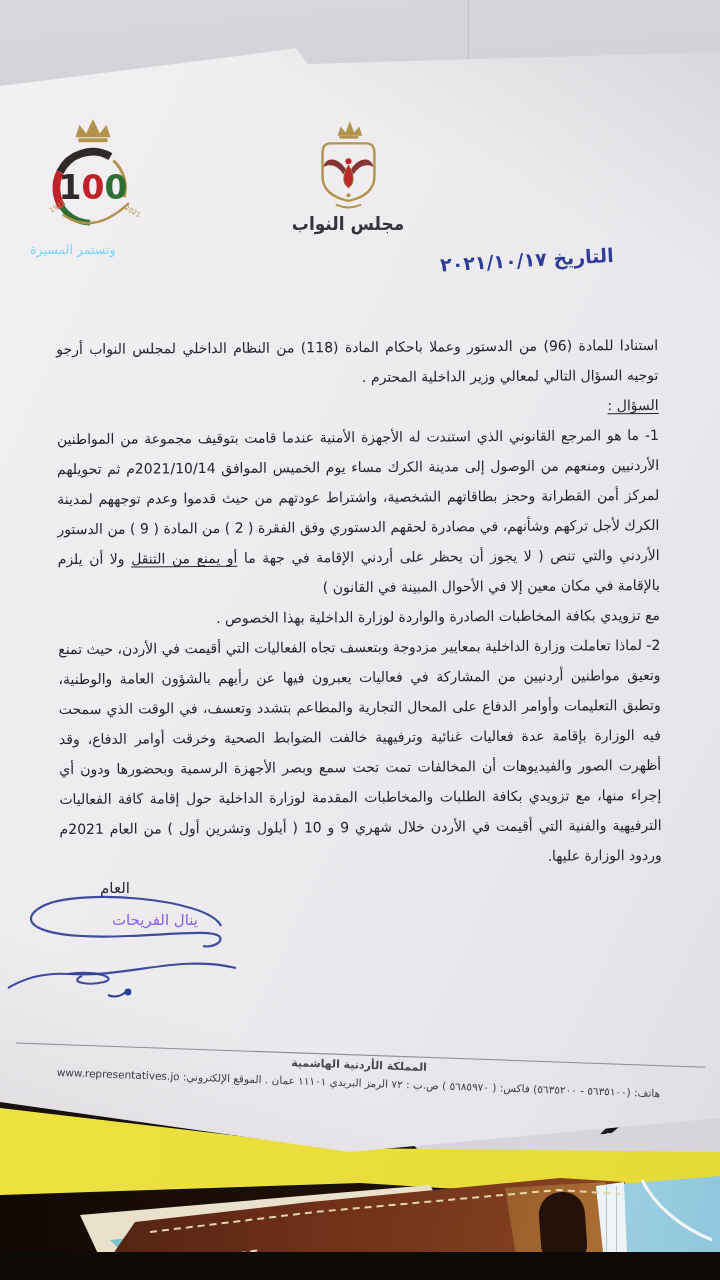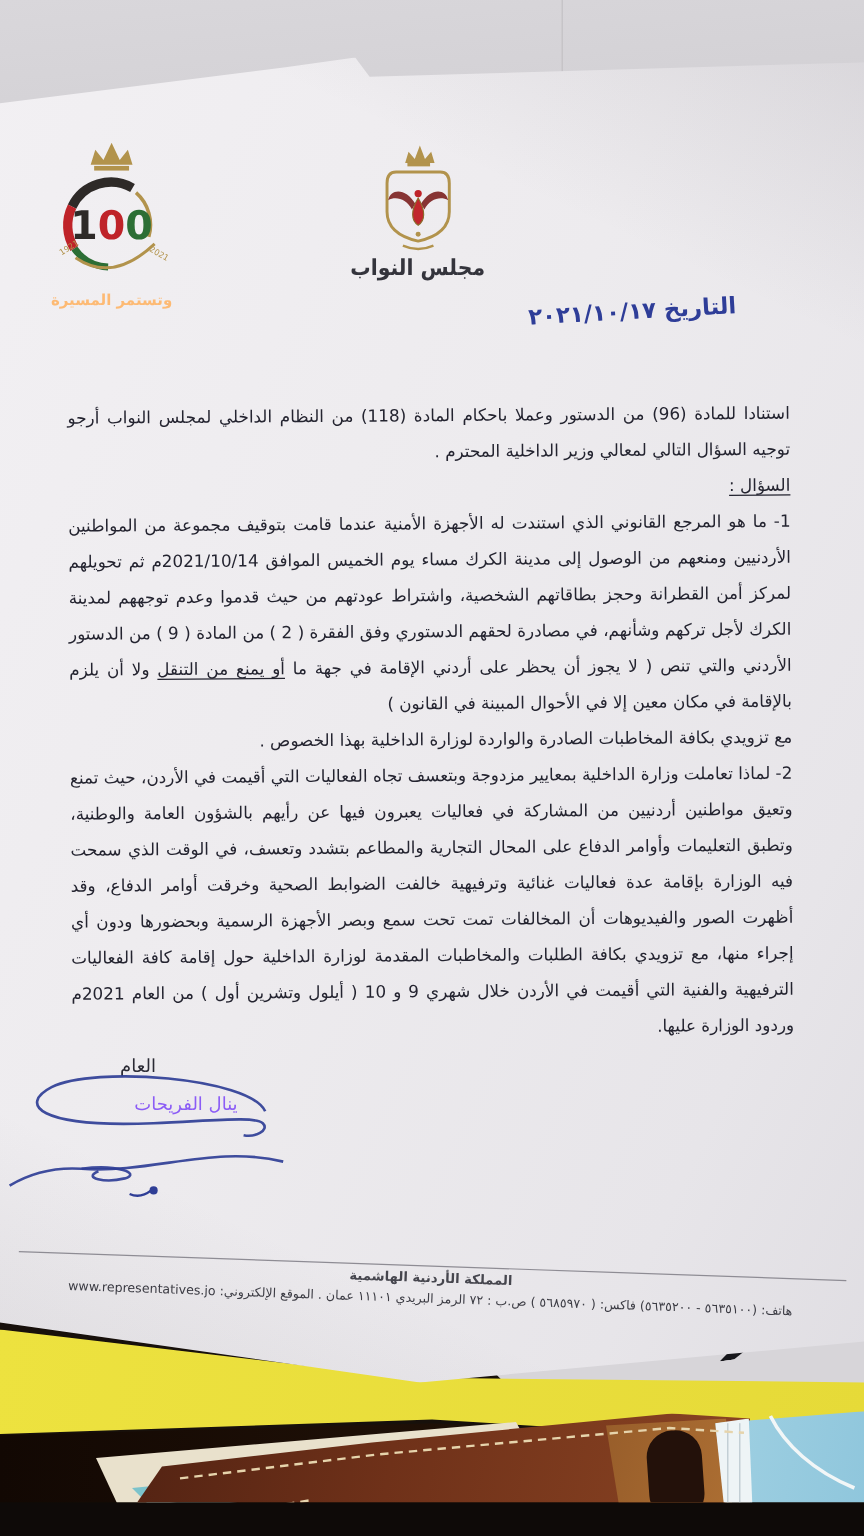--- a/index.html
+++ b/index.html
@@ -45,22 +45,22 @@
        clip-path:polygon(5px 10px,105px 4px,112px 102px,20px 102px);}
   .penslot{left:540px;top:1192px;width:46px;height:75px;background:#23110a;
            border-radius:22px;transform:rotate(-4deg);}
   .mask{left:594px;top:1174px;width:126px;height:106px;
         background:linear-gradient(100deg,#9fd0e2,#8fc6dc);
         clip-path:polygon(2px 12px,126px 2px,126px 106px,14px 106px);}
   .maskedge{left:596px;top:1182px;width:32px;height:98px;background:#eef4f6;
             clip-path:polygon(0 4px,28px 0,32px 98px,10px 98px);}
   .seam{position:absolute;top:4px;width:1px;height:92px;background:#b9c6cc;}
   
-  .slogan{left:30px;top:242px;width:126px;text-align:center;font-size:12.5px;
-          font-weight:bold;color:#fdba74;}
+  .slogan{left:30px;top:242px;width:126px;text-align:left;font-size:12.5px;
+          font-weight:normal;color:#7dd3fc;}
   .council-name{left:288px;top:214px;width:120px;text-align:center;font-size:17px;
           font-weight:bold;color:#34343c;letter-spacing:.5px;transform:scaleY(1.08);}
   .hand-date{left:440px;top:246px;width:270px;text-align:left;direction:rtl;
           color:#2e3d98;font-size:19px;font-weight:600;letter-spacing:.5px;
           transform:rotate(-3.2deg);}
   .salutation{left:150px;top:258px;width:340px;text-align:center;direction:rtl;
           font-size:15.5px;font-weight:bold;color:#1e1e27;}
   
   .body-text{left:58px;top:332px;width:602px;direction:rtl;text-align:justify;
           font-size:14px;line-height:30px;color:#242430;transform:rotate(-.4deg);}

